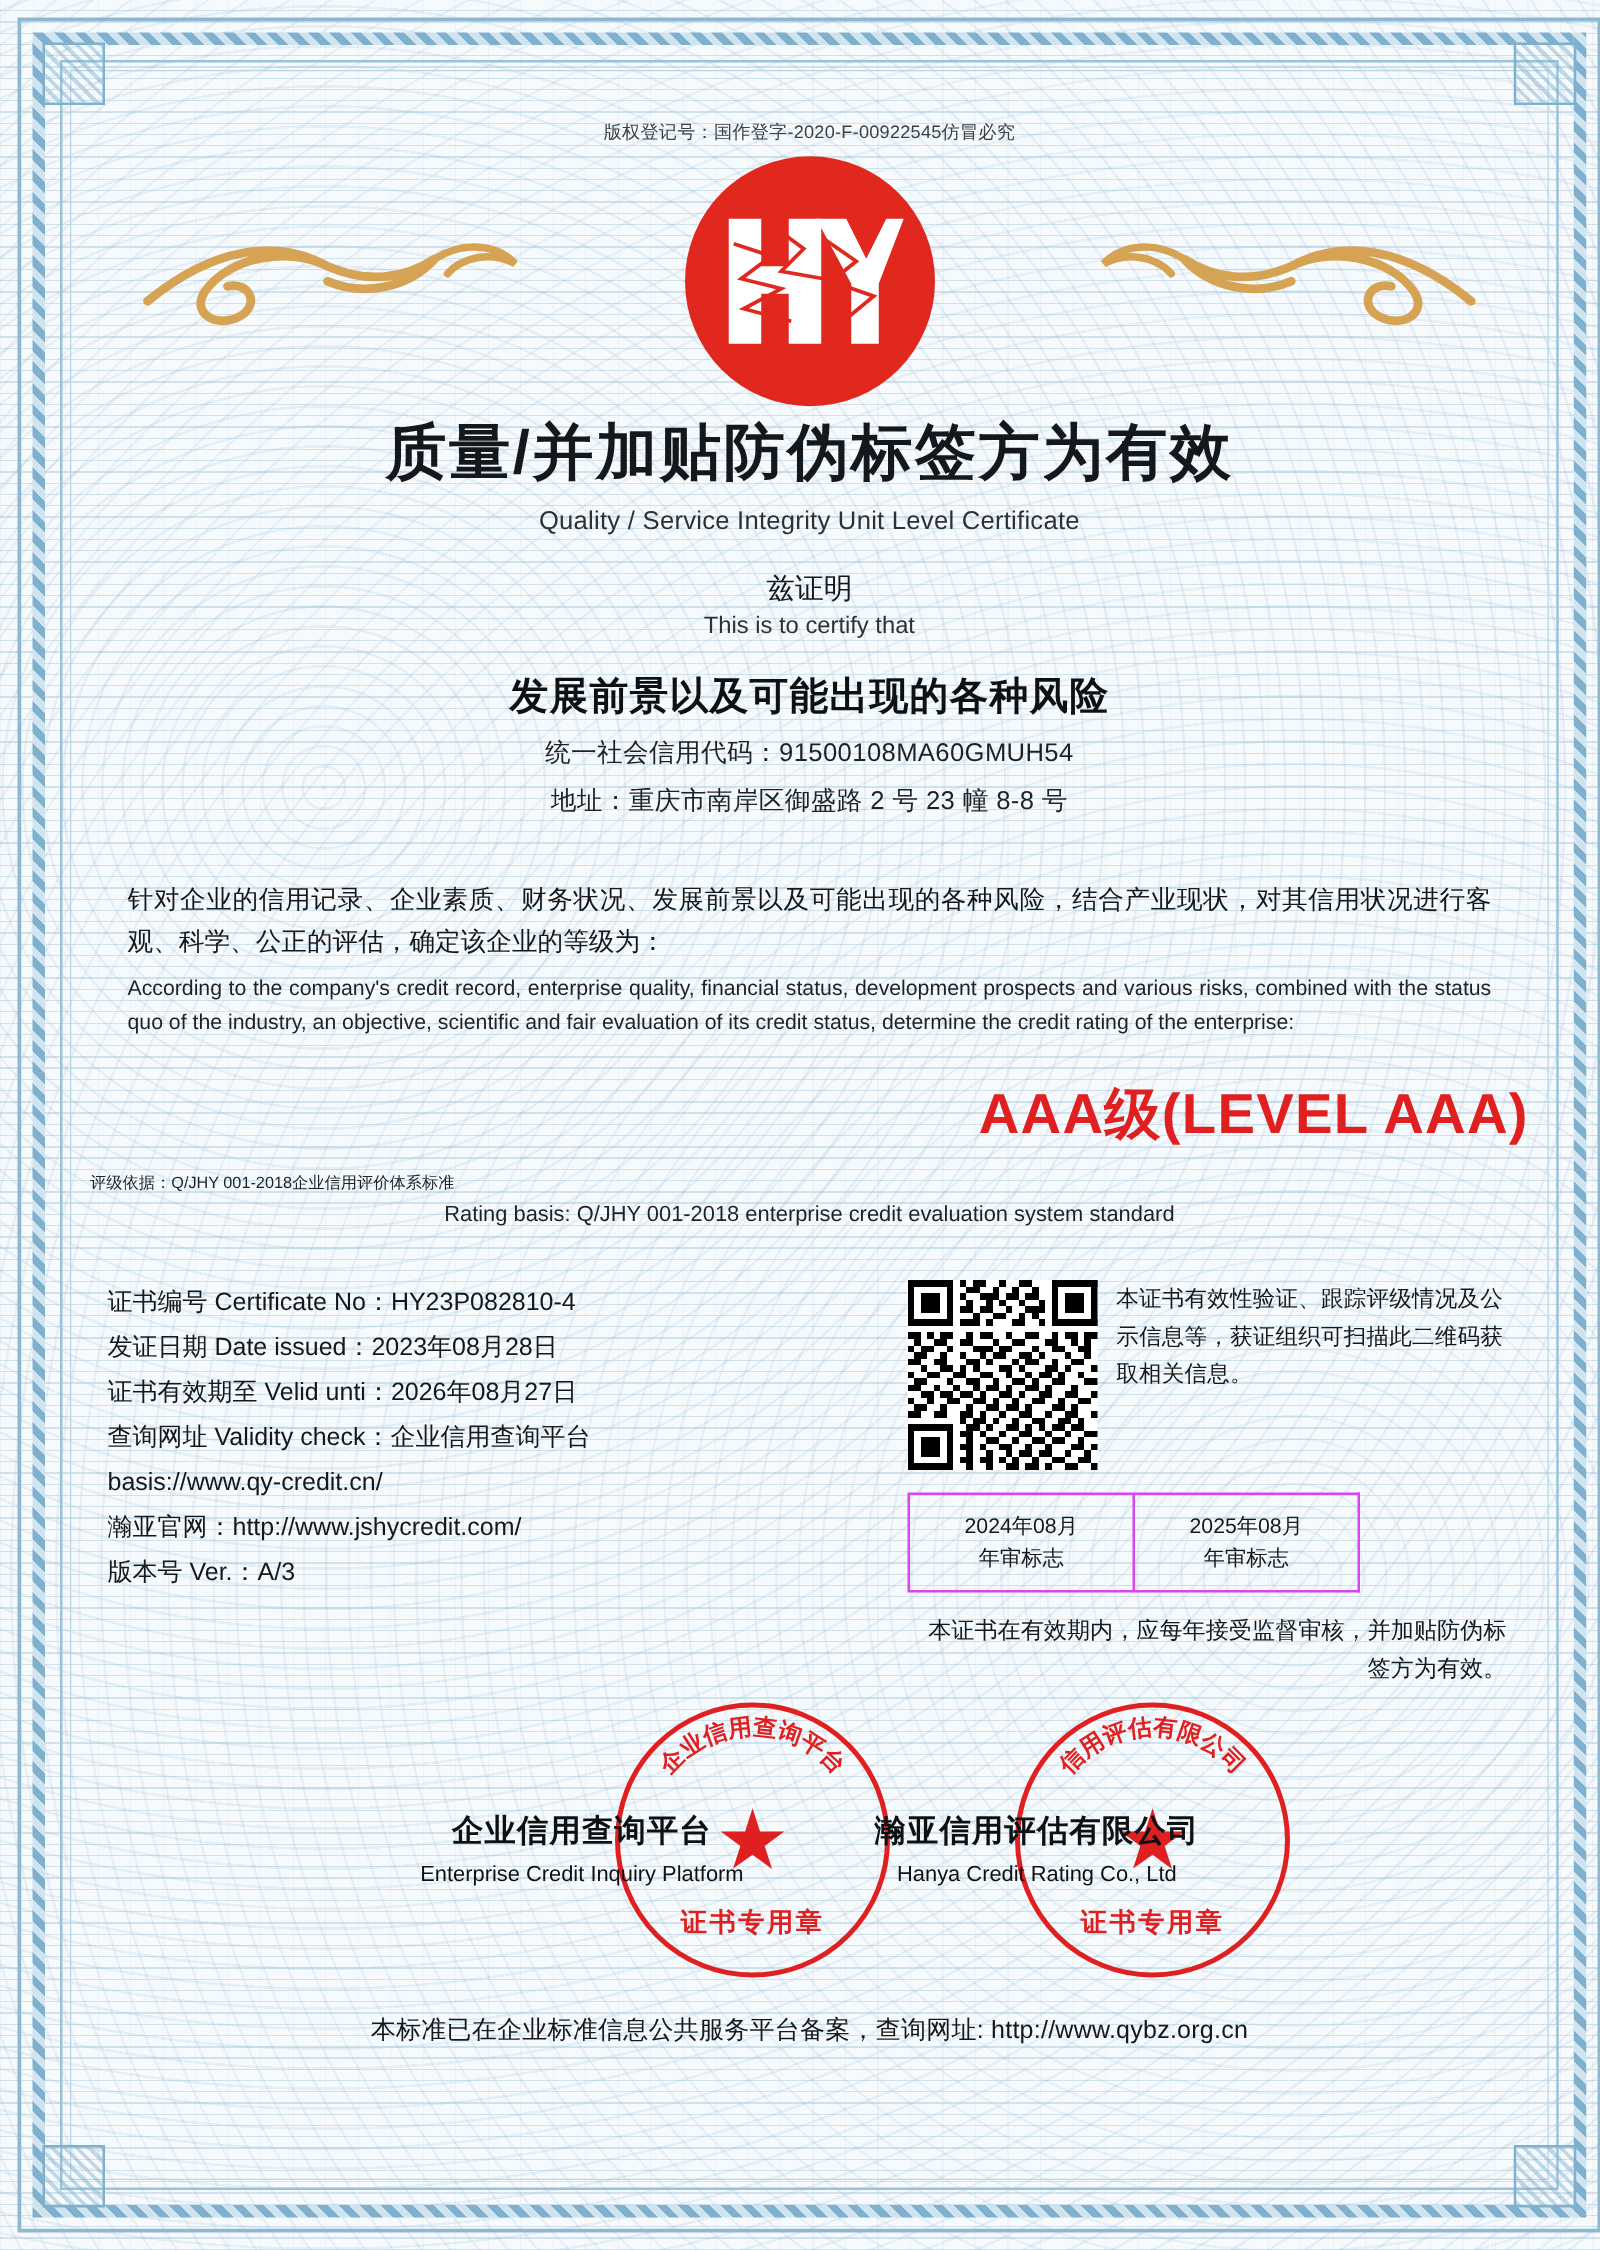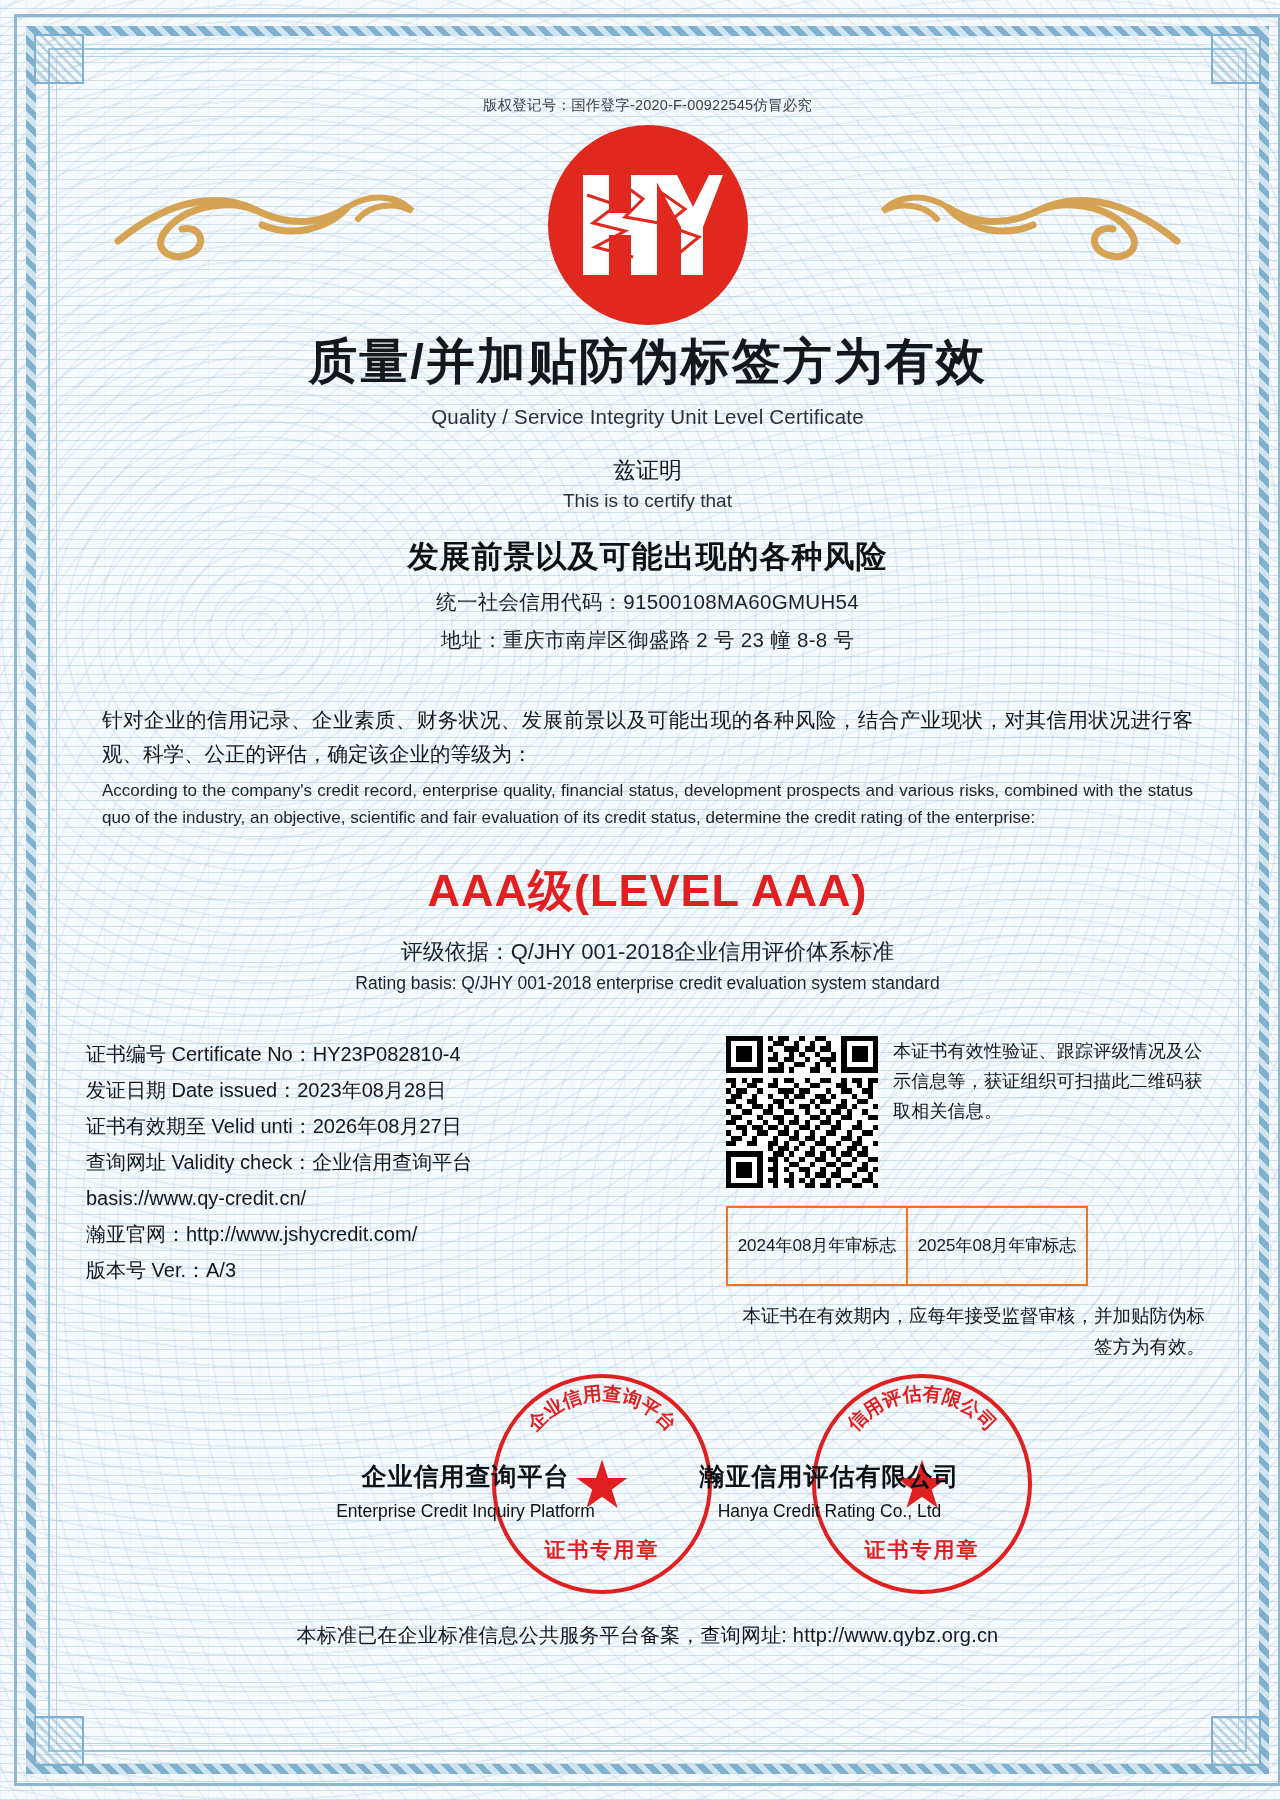--- a/index.html
+++ b/index.html
@@ -182,30 +182,30 @@
   .body-en {
     font-size: 17px;
     line-height: 27px;
     color: #1d2226;
     margin-top: 6px;
     text-align: justify;
   }
 
   
   .level {
-    text-align: center;
+    text-align: right;
     font-size: 45px;
     font-weight: 700;
     color: #e02020;
     margin-top: 30px;
     letter-spacing: 1px;
   }
   .rating-cn {
-    text-align: center;
-    font-size: 22px;
+    text-align: left;
+    font-size: 13px;
     color: #1d2226;
     margin-top: 16px;
   }
   .rating-en {
     text-align: center;
     font-size: 17.5px;
     color: #1d2226;
     margin-top: 6px;
   }
 
@@ -246,23 +246,23 @@
     letter-spacing: .2px;
   }
   .stamp-boxes {
     display: flex;
     margin-top: 18px;
     gap: 0;
   }
   .stamp-box {
     width: 178px;
     height: 76px;
-    border: 2px solid #f97316;
+    border: 2px solid #d946ef;
     display: flex;
-    flex-direction: row;
+    flex-direction: column;
     align-items: center;
     justify-content: center;
     font-size: 17px;
     color: #14181c;
     line-height: 26px;
   }
   .stamp-box + .stamp-box { border-left: none; }
   .annual-note {
     margin-top: 14px;
     font-size: 18.5px;

